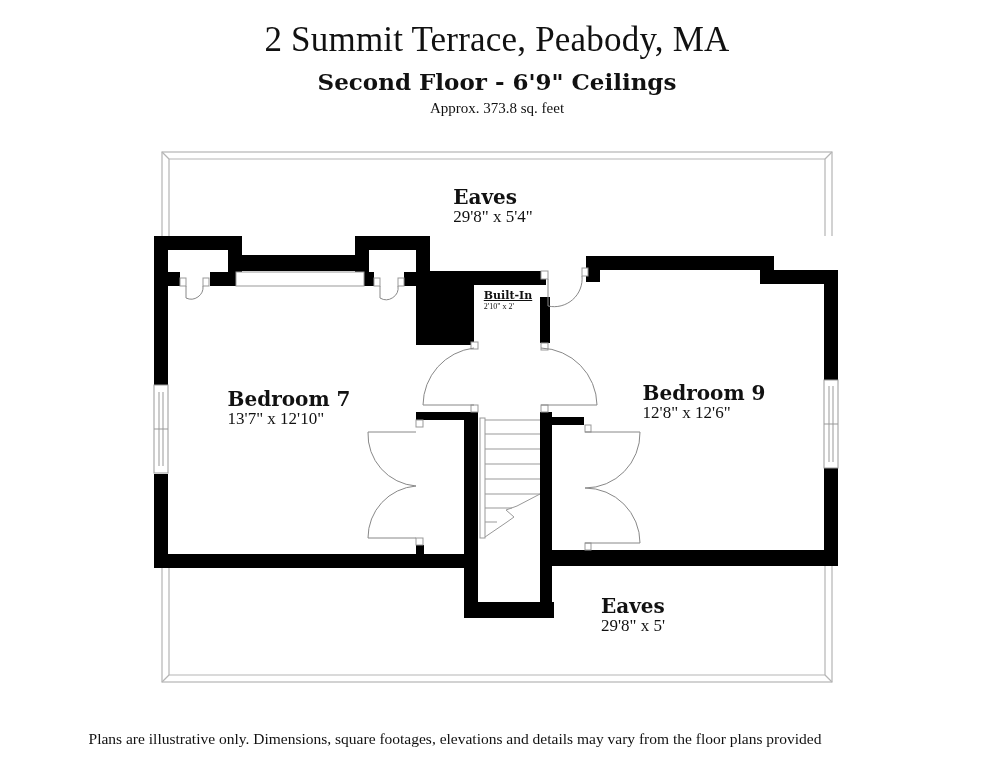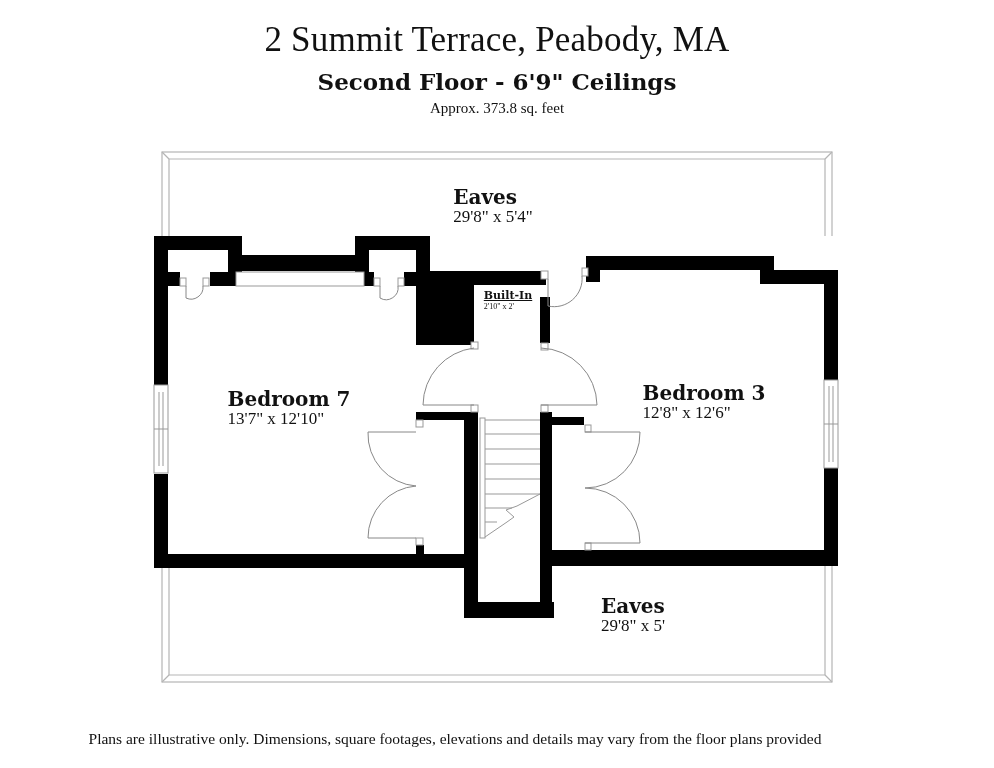--- a/index.html
+++ b/index.html
@@ -139,21 +139,21 @@
 </div>
 <div class="room-label" style="left:289px; top:388px;">
   <div class="room-name">Bedroom 7</div>
   <div class="room-dim">13'7" x 12'10"</div>
 </div>
 <div class="room-label" style="left:508px; top:290px;">
   <div class="small-name">Built-In</div>
   <div class="small-dim">2'10" x 2'</div>
 </div>
 <div class="room-label" style="left:704px; top:382px;">
-  <div class="room-name">Bedroom 3</div>
+  <div class="room-name">Bedroom 9</div>
   <div class="room-dim">12'8" x 12'6"</div>
 </div>
 <div class="room-label" style="left:633px; top:595px;">
   <div class="room-name">Eaves</div>
   <div class="room-dim">29'8" x 5'</div>
 </div>
 
 <div class="footer">Plans are illustrative only. Dimensions, square footages, elevations and details may vary from the floor plans provided</div>
 
 </body></html>

